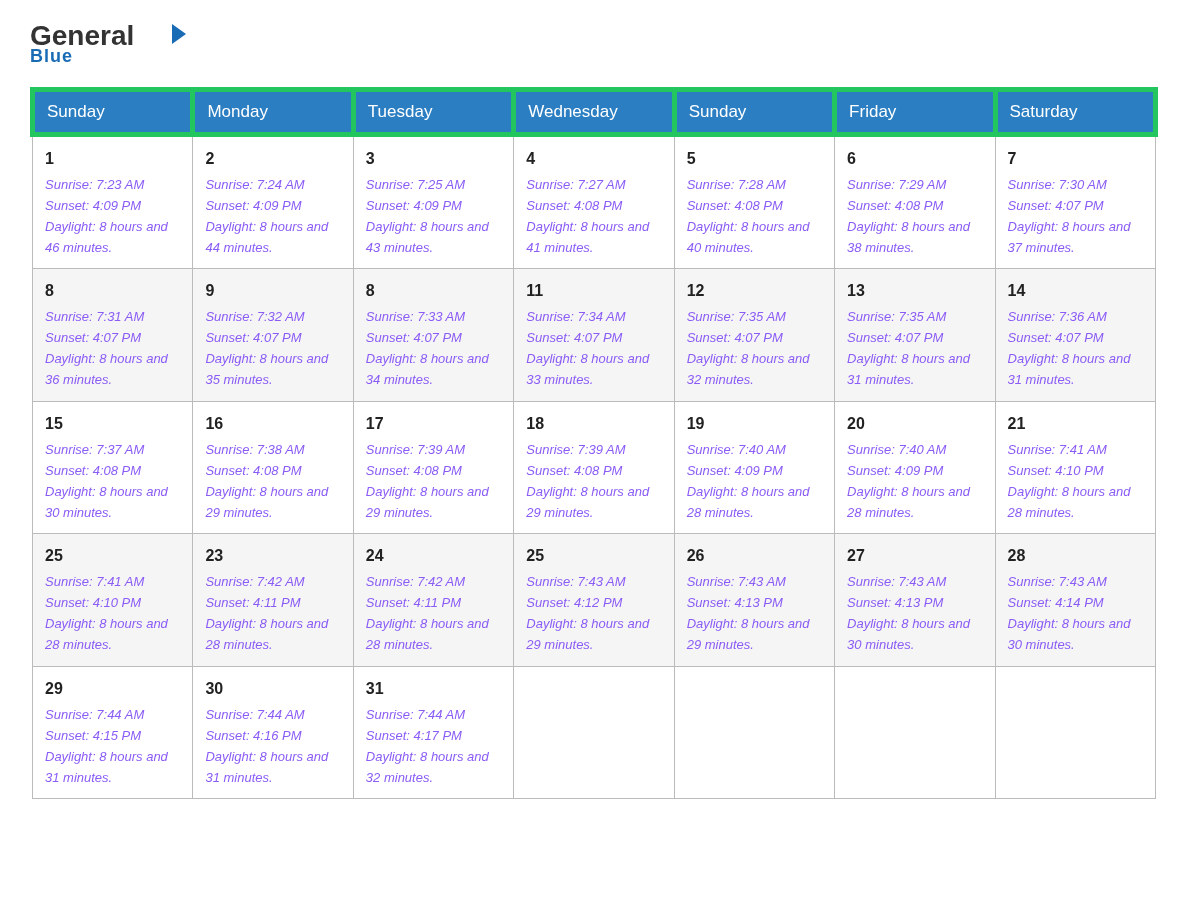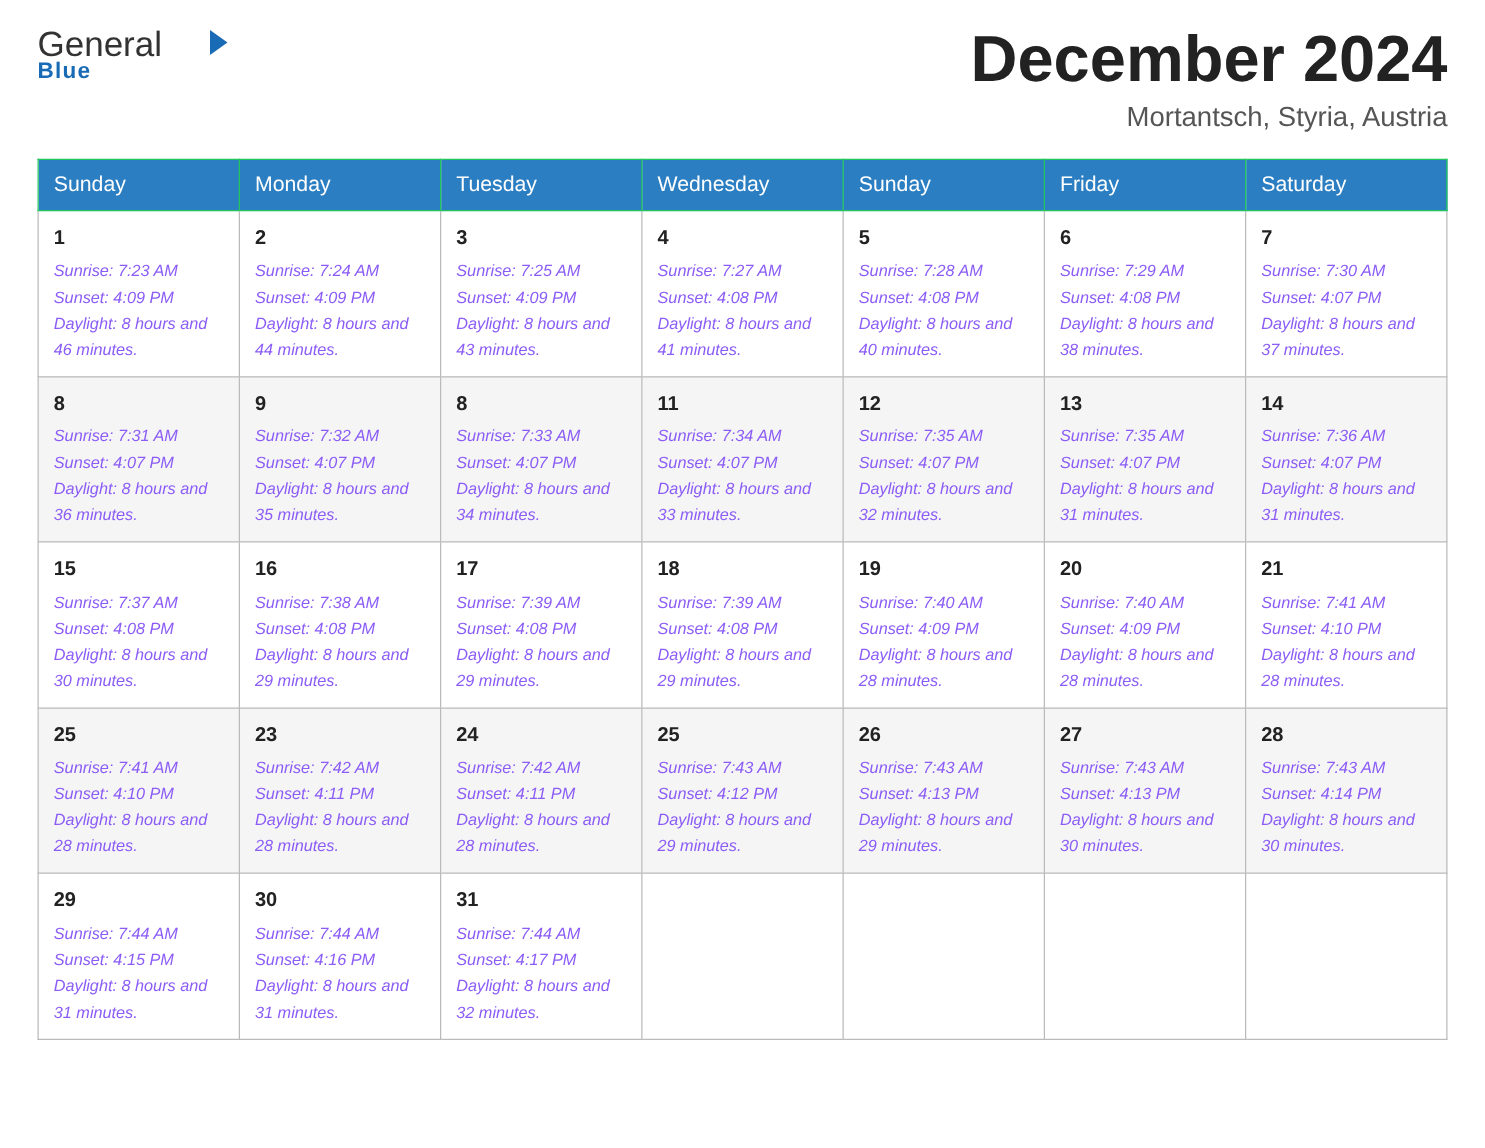--- a/index.html
+++ b/index.html
@@ -19,21 +19,21 @@
     }
     .logo {
       display: flex;
       flex-direction: column;
       align-items: flex-start;
     }
     .logo-text {
       display: flex;
       align-items: center;
       font-size: 28px;
-      font-weight: normal;
+      font-weight: bold;
       color: #333;
       gap: 36px;
     }
     .logo-general { color: #333; }
     .logo-arrow {
       width: 0;
       height: 0;
       border-left: 14px solid #1a6bb5;
       border-top: 10px solid transparent;
       border-bottom: 10px solid transparent;
@@ -66,21 +66,21 @@
       border-collapse: collapse;
       table-layout: fixed;
     }
     thead tr th {
       background-color: #2a7ec1;
       color: #fff;
       padding: 10px 12px;
       text-align: left;
       font-size: 17px;
       font-weight: normal;
-      border: 1px solid #22c55e;
+      border: 5px solid #22c55e;
     }
     tbody tr td {
       vertical-align: top;
       padding: 10px 12px;
       border: 1px solid #bbb;
       font-size: 13.5px;
       line-height: 1.55;
       background: #fff;
       min-height: 100px;
     }
@@ -107,24 +107,20 @@
 </head>
 <body>
 
 <div class="header">
   <div class="logo">
     <div class="logo-text">
       <span class="logo-general">General</span>
       <span class="logo-arrow"></span>
     </div>
     <div class="logo-underline">Blue</div>
-  </div>
-  <div class="title-section">
-    <div class="month-title">December 2024</div>
-    <div class="location">Mortantsch, Styria, Austria</div>
   </div>
 </div>
 
 <table>
   <thead>
     <tr>
       <th>Sunday</th>
       <th>Monday</th>
       <th>Tuesday</th>
       <th>Wednesday</th>

